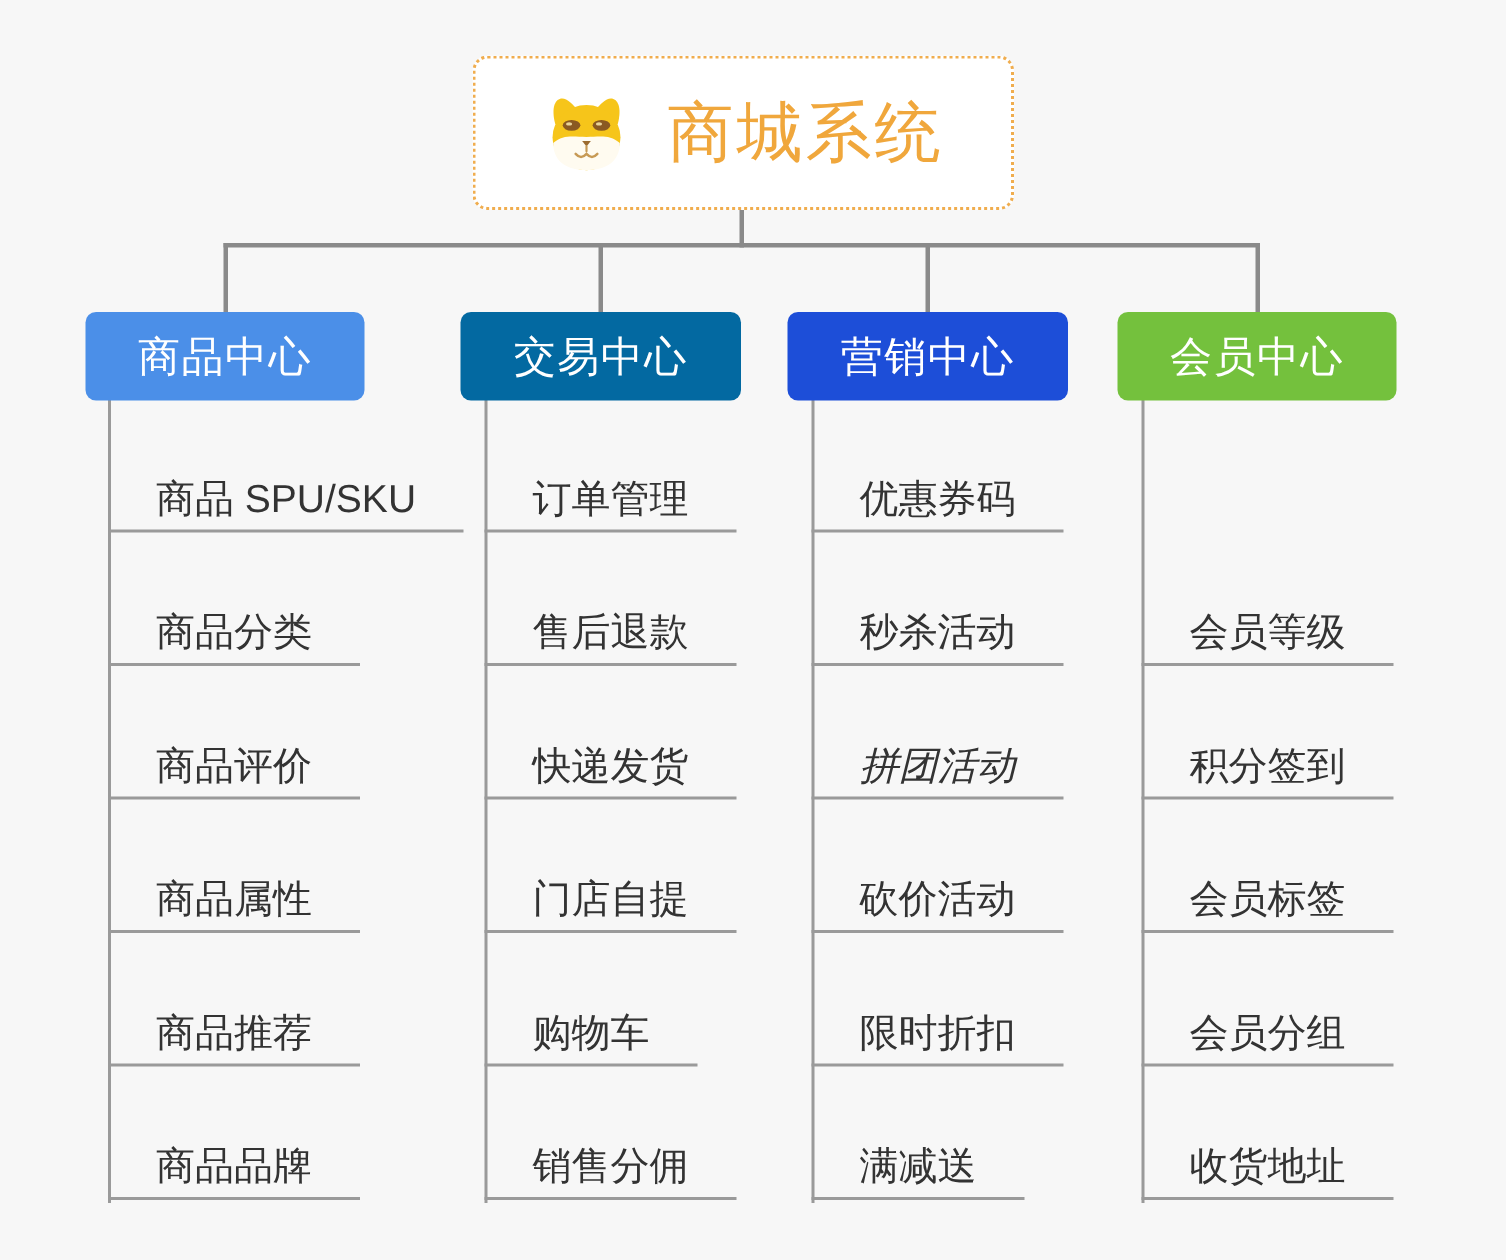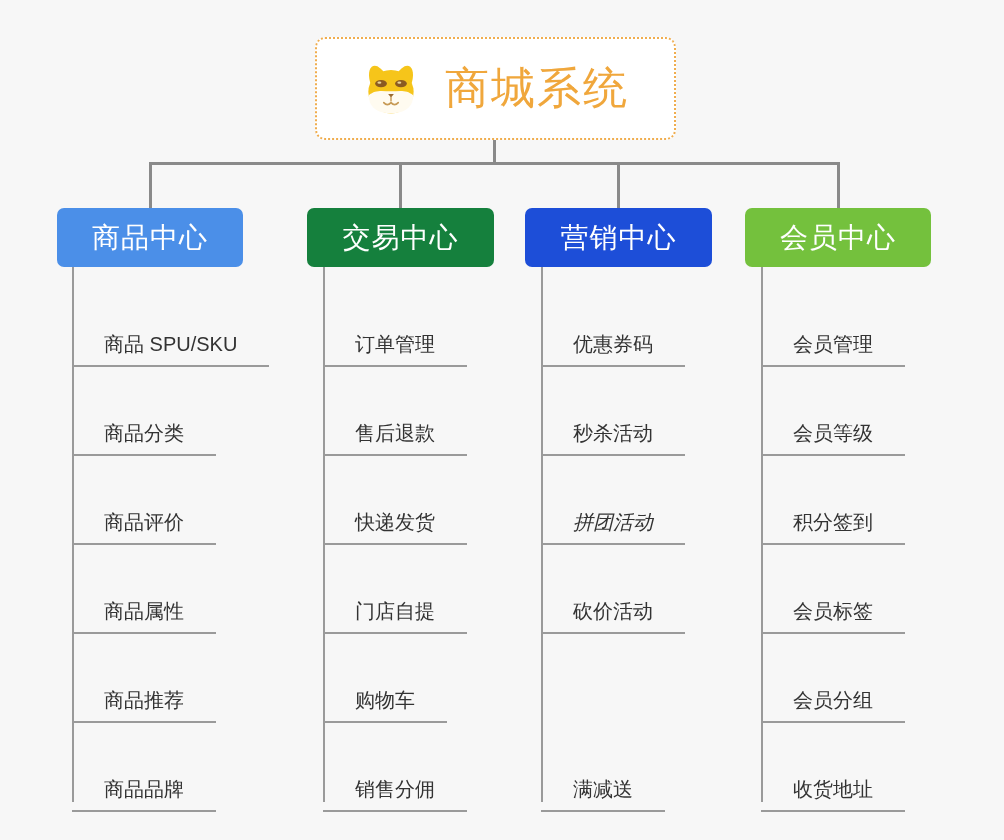--- a/index.html
+++ b/index.html
@@ -31,25 +31,24 @@
   .branch-box{
     position:absolute;top:208px;width:187px;height:59px;
     border-radius:7px;
     display:flex;align-items:center;justify-content:center;
     color:#ffffff;font-size:28px;letter-spacing:1px;white-space:nowrap;
   }
 
   
   .child-item{
     position:absolute;
-    font-size:20px;line-height:30px;color:#333333;
+    font-size:26px;line-height:30px;color:#333333;
     padding:0 32px 6px 32px;
     border-bottom:2px solid #9a9a9a;
     white-space:nowrap;
-    margin-top:12px;
   }
 </style>
 </head>
 <body>
 
 <div class="canvas">
 
   <div class="conn" style="left:492.5px;top:140px;width:3px;height:25px;"></div>
   <div class="conn" style="left:148.5px;top:162px;width:691px;height:3px;"></div>
   <div class="conn" style="left:148.5px;top:162px;width:3px;height:48px;"></div>
@@ -75,21 +74,21 @@
       <path d="M28.8 35.5 L35.2 35.5 L32 39.5 Z" fill="#9c6b2f"></path>
       <path d="M32 39.5 L32 43" stroke="#c79a55" stroke-width="1.6" fill="none" stroke-linecap="round"></path>
       <path d="M24 45 Q28 49.5 32 45 Q36 49.5 40 45" stroke="#c79a55" stroke-width="1.8" fill="none" stroke-linecap="round"></path>
     </svg>
     <span class="root-title" style="color: rgb(240, 167, 60);">商城系统</span>
   </div>
 
   <div class="branch-box" style="left: 57px; width: 186px; background: rgb(75, 143, 232);">
     <span>商品中心</span>
   </div>
-  <div class="branch-box" style="left: 307px; background: #15803d;">
+  <div class="branch-box" style="left: 307px; background: #0369a1;">
     <span>交易中心</span>
   </div>
   <div class="branch-box" style="left: 525px; background: #1d4ed8;">
     <span>营销中心</span>
   </div>
   <div class="branch-box" style="left: 745px; width: 186px; background: rgb(116, 193, 61);">
     <span>会员中心</span>
   </div>
 
   <div class="child-item" style="left:72px;top:317px;">商品 SPU/SKU</div>
@@ -103,22 +102,22 @@
   <div class="child-item" style="left:323px;top:406px;">售后退款</div>
   <div class="child-item" style="left:323px;top:495px;">快递发货</div>
   <div class="child-item" style="left:323px;top:584px;">门店自提</div>
   <div class="child-item" style="left:323px;top:673px;">购物车</div>
   <div class="child-item" style="left:323px;top:762px;">销售分佣</div>
 
   <div class="child-item" style="left:541px;top:317px;">优惠券码</div>
   <div class="child-item" style="left:541px;top:406px;">秒杀活动</div>
   <div class="child-item" style="left:541px;top:495px;font-style:italic;">拼团活动</div>
   <div class="child-item" style="left:541px;top:584px;">砍价活动</div>
+  <div class="child-item" style="left:541px;top:673px;">限时折扣</div>
   <div class="child-item" style="left:541px;top:762px;">满减送</div>
 
-  <div class="child-item" style="left:761px;top:317px;">会员管理</div>
   <div class="child-item" style="left:761px;top:406px;">会员等级</div>
   <div class="child-item" style="left:761px;top:495px;">积分签到</div>
   <div class="child-item" style="left:761px;top:584px;">会员标签</div>
   <div class="child-item" style="left:761px;top:673px;">会员分组</div>
   <div class="child-item" style="left:761px;top:762px;">收货地址</div>
 
 </div>
 
 </body></html>

